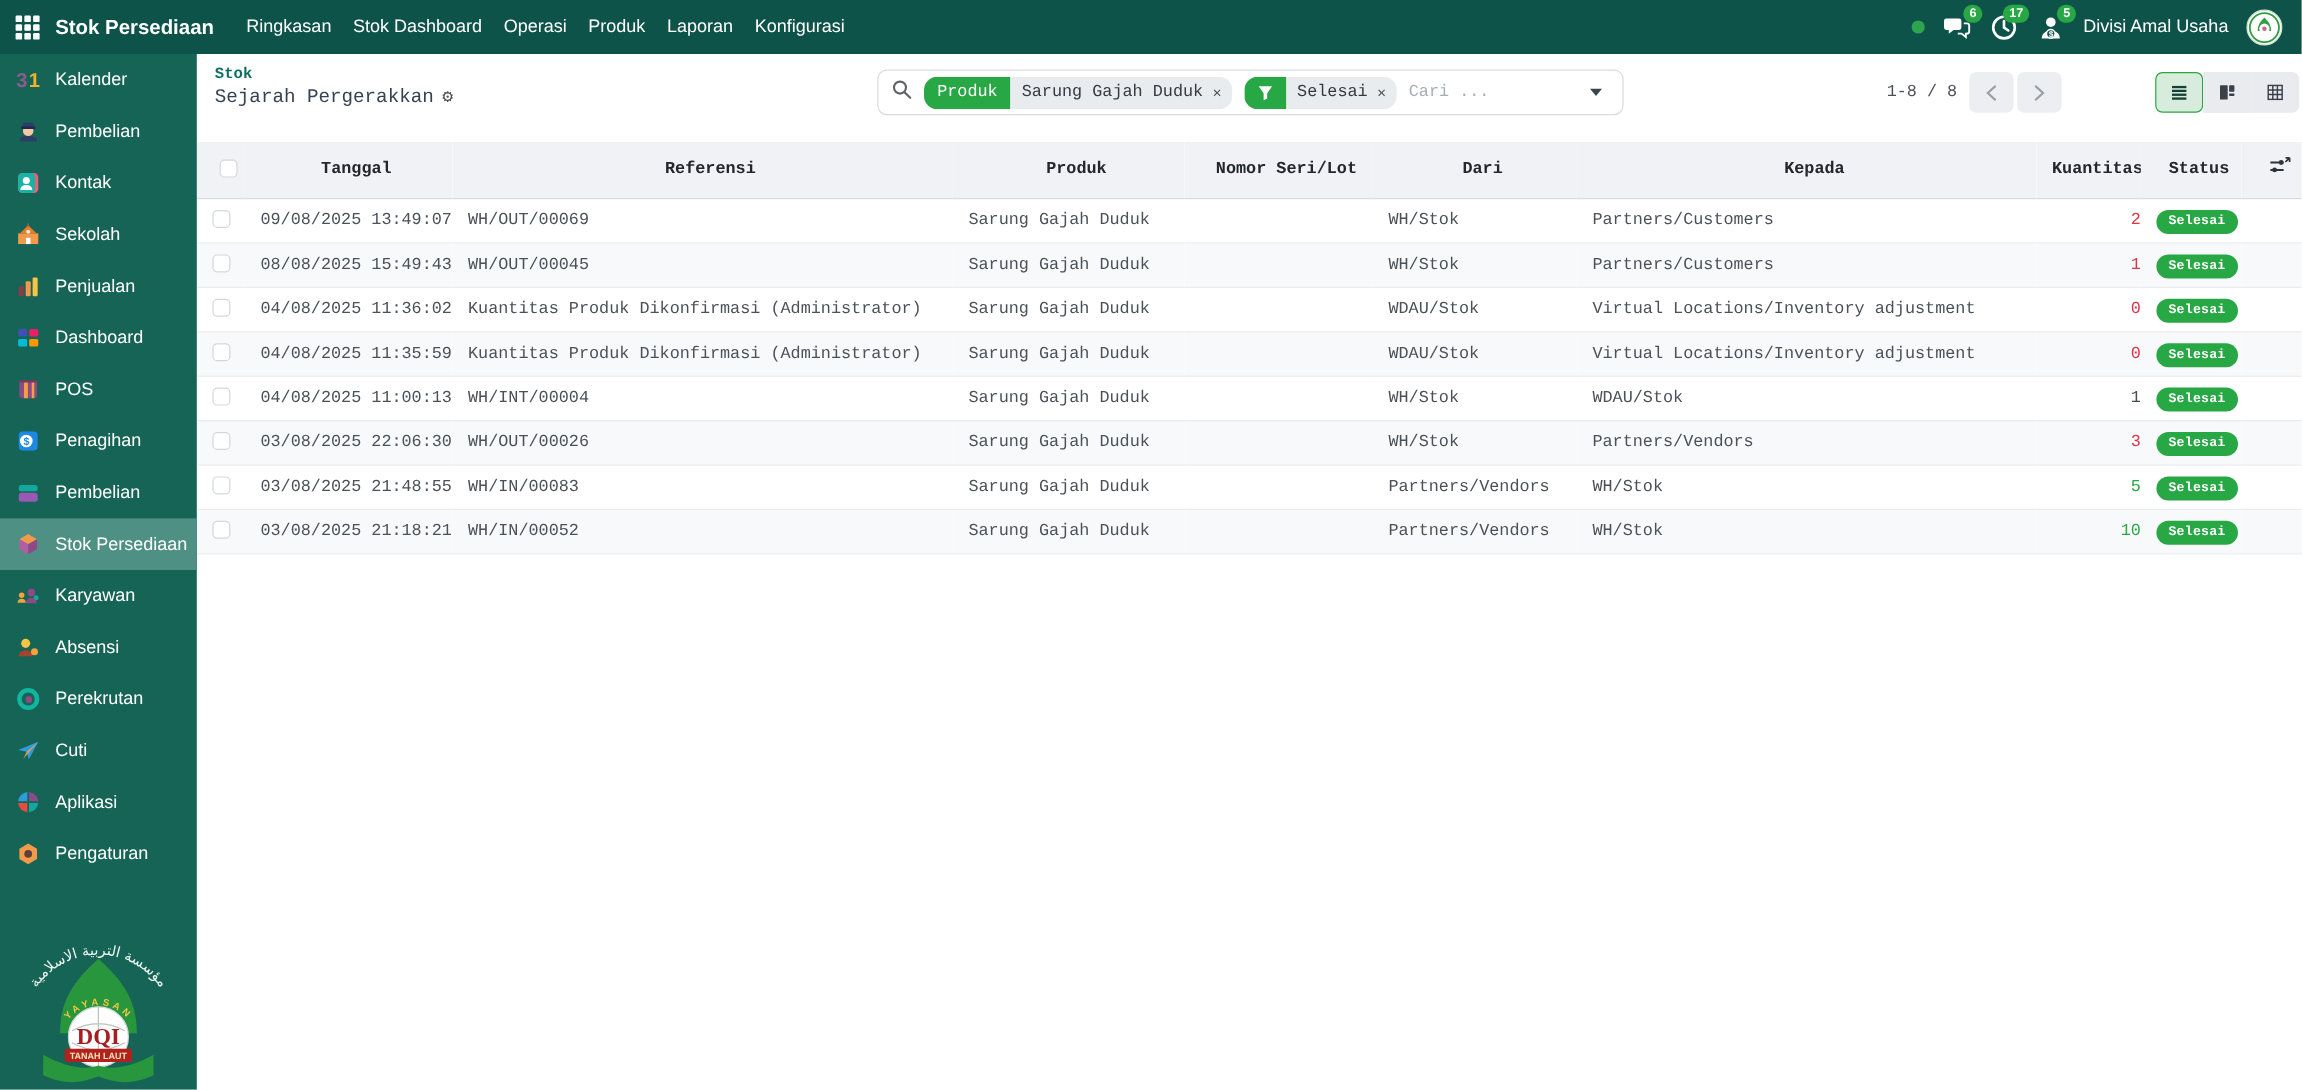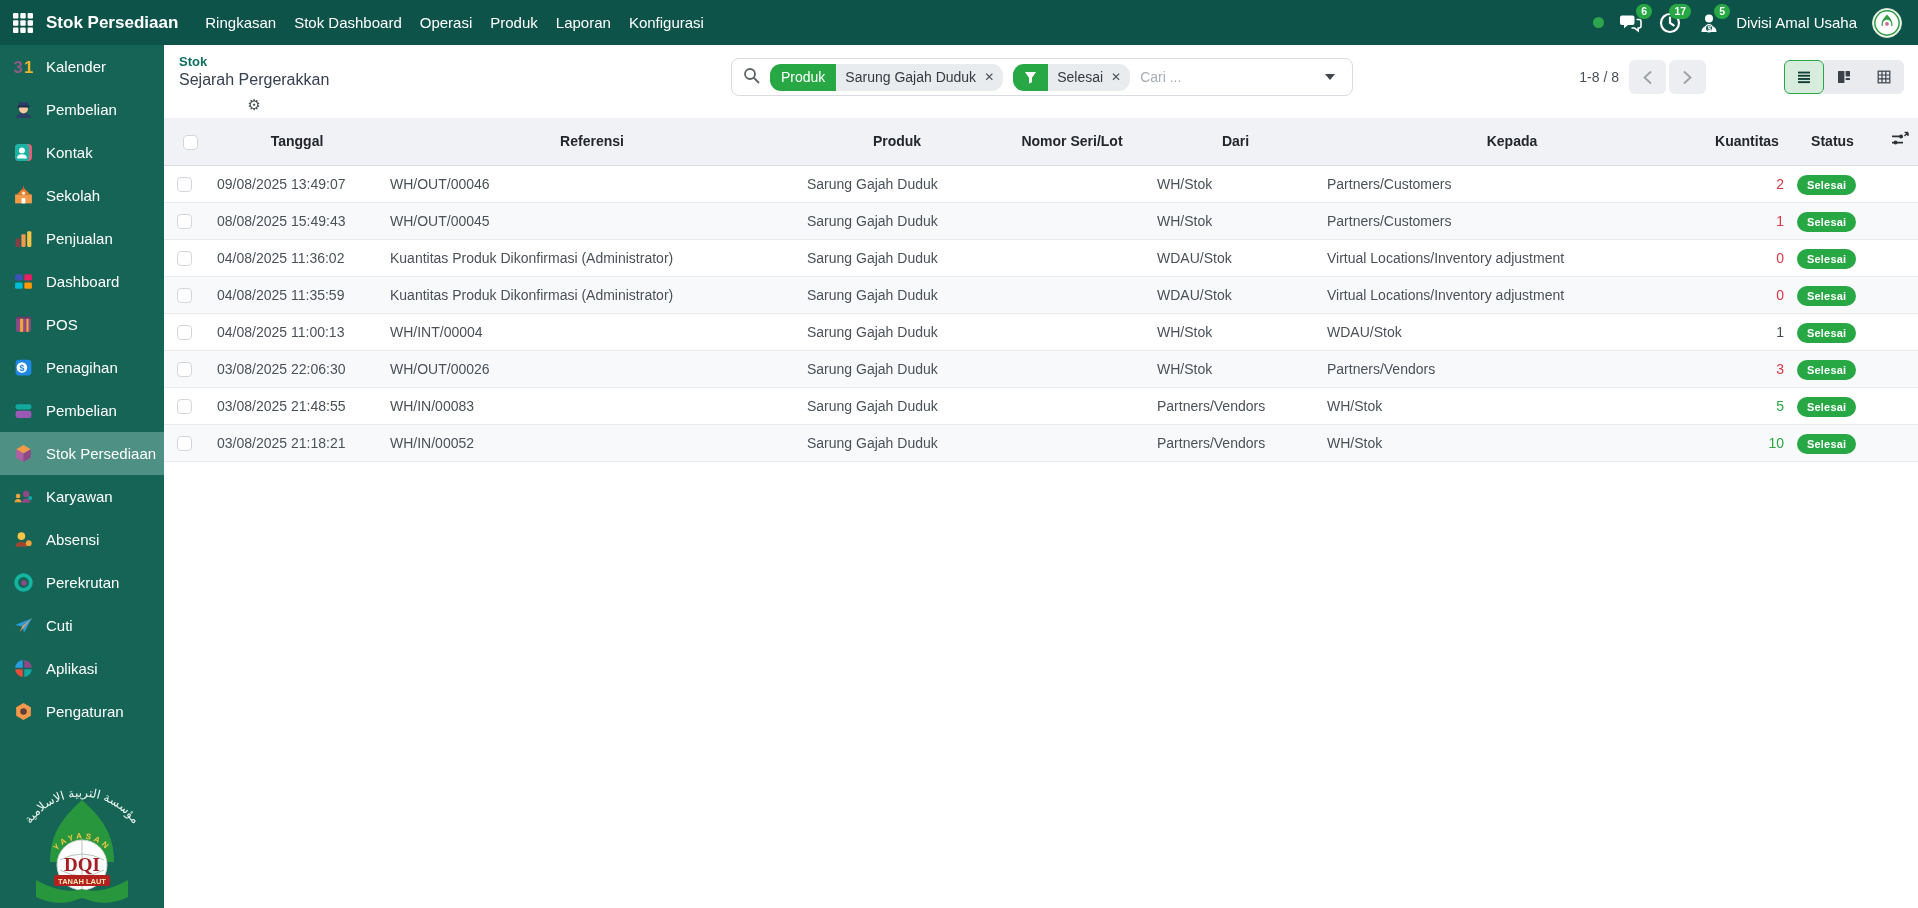--- a/index.html
+++ b/index.html
@@ -20,38 +20,38 @@
 
   
   .sidebar { position:absolute; left:0; top:45px; width:164px; height:863px; background:#166456; z-index:20; }
   .s-item { height:43px; display:flex; align-items:center; padding-left:13px; gap:12px; color:#fff; font-size:15px; cursor:pointer; white-space:nowrap; }
   .s-item.active { background:#4E9184; }
   .s-ico { width:21px; height:21px; flex:none; display:inline-flex; }
   .s-ico svg { width:100%; height:100%; }
   .s-logo { position:absolute; left:0; bottom:-6px; width:164px; }
 
   
-  .main { position:absolute; left:164px; top:45px; width:1754px; height:635px; background:#fff; }
+  .main { position:absolute; left:164px; top:45px; width:1754px; height:635px; background:#fff;font-family:Liberation Mono, monospace; }
   .control-panel { position:relative; height:73px; background:#fff; }
   .breadcrumb { position:absolute; left:15px; top:9px; }
   .bc-app { font-size:13px; font-weight:700; color:#0f6f60; cursor:pointer; }
-  .bc-page { font-size:16px; color:#374151; margin-top:2px; display:flex; align-items:center; gap:7px;flex-direction:column; }
+  .bc-page { font-size:16px; color:#374151; margin-top:2px; display:flex; align-items:center; gap:7px; }
   .gear { font-size:15px; color:#4b5259; cursor:pointer; }
 
   .searchbox { position:absolute; left:567px; top:13px; width:622px; height:38px; border:1px solid #d9dbe0; border-radius:8px; background:#fff; display:flex; align-items:center; padding-left:11px; }
   .facet { display:flex; height:27px; border-radius:11px; overflow:hidden; margin-left:10px; flex:none; font-size:14px; }
   .f-cat { background:#28a745; color:#fff; padding:0 11px; display:flex; align-items:center; font-weight:500; }
   .f-val { background:#e9ecef; color:#343a40; padding:0 9px; display:flex; align-items:center; gap:8px; }
   .f-x { font-size:12px; color:#495057; cursor:pointer; }
   .searchbox input { border:none; outline:none; flex:1; font-size:14px; margin-left:10px; color:#374151; min-width:40px; font-family:inherit; }
   .searchbox input::placeholder { color:#a7adb5; }
   .sb-caret { width:44px; height:100%; display:flex; align-items:center; justify-content:center; cursor:pointer; }
   .caret-down { width:0; height:0; border-left:5px solid transparent; border-right:5px solid transparent; border-top:6px solid #3e454d; }
 
-  .cp-right { position:absolute; right:14px; top:15px; display:flex; align-items:center; }
+  .cp-right { position:absolute; right:2px; top:15px; display:flex; align-items:center; }
   .pager-text { font-size:14px; color:#4a4f57; margin-right:10px; }
   .pg-btn { width:37px; height:34px; background:#eceef1; border:none; border-radius:6px; display:flex; align-items:center; justify-content:center; cursor:pointer; }
   .pg-btn + .pg-btn { margin-left:3px; }
   .switcher { display:flex; margin-left:78px; }
   .sw-btn { width:40px; height:34px; background:#e9ebee; border:1px solid #e9ebee; display:flex; align-items:center; justify-content:center; cursor:pointer; }
   .sw-btn:first-child { border-radius:6px 0 0 6px; }
   .sw-btn:last-child { border-radius:0 6px 6px 0; }
   .sw-btn.active { background:#d8ecdd; border:1px solid #28a745; border-radius:6px; }
 
   
@@ -430,21 +430,21 @@
                 <path d="M14.5 5 L18 1.5 M18 1.5 h-3.4 M18 1.5 v3.4" stroke="#2e3338" stroke-width="1.4" fill="none"></path>
               </svg>
           </span>
         </th>
       </tr>
     </thead>
     <tbody>
       <tr>
         <td class="c-cb"><span class="cb"></span></td>
         <td>09/08/2025 13:49:07</td>
-        <td>WH/OUT/00046</td>
+        <td>WH/OUT/00069</td>
         <td>Sarung Gajah Duduk</td>
         <td></td>
         <td>WH/Stok</td>
         <td>Partners/Customers</td>
         <td class="qty" data-qty="negative">2</td>
         <td class="stat"><span class="pill">Selesai</span></td>
         <td class="opt"></td>
       </tr>
       <tr>
         <td class="c-cb"><span class="cb"></span></td>

